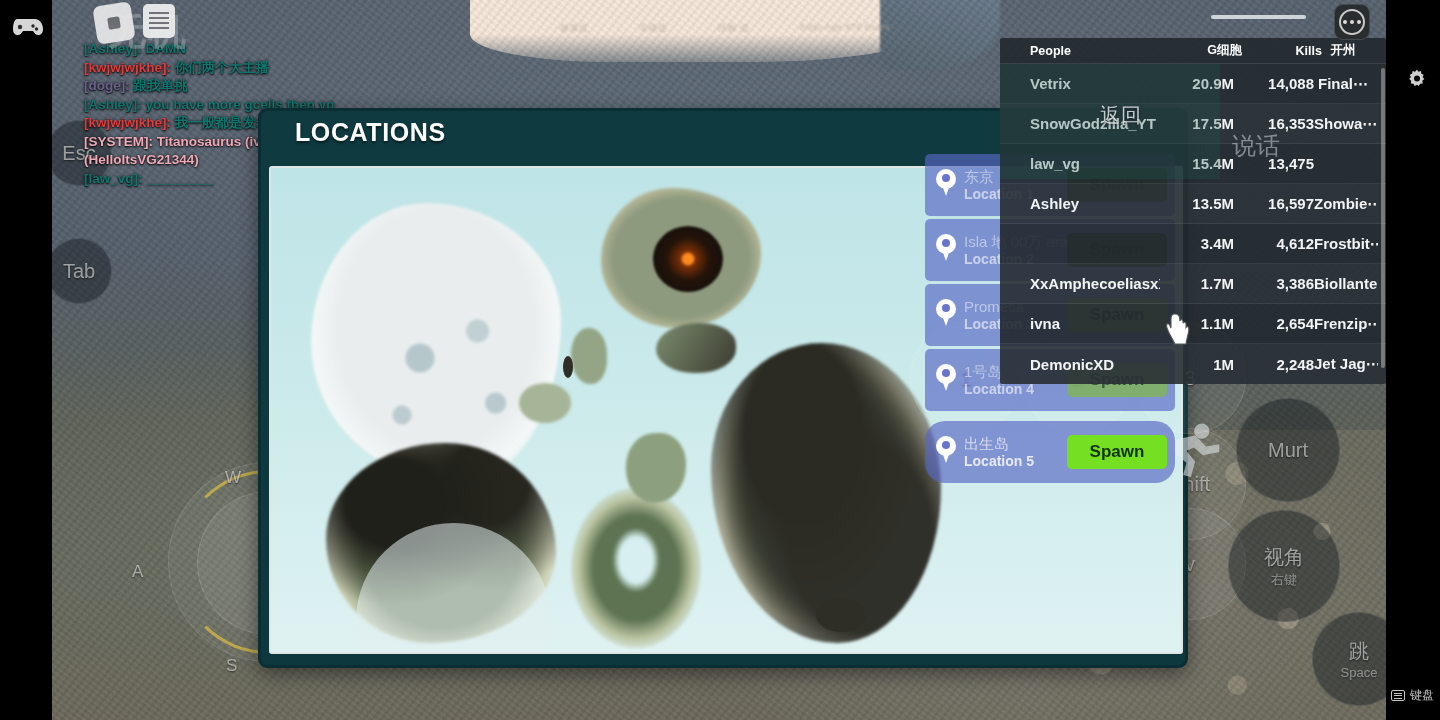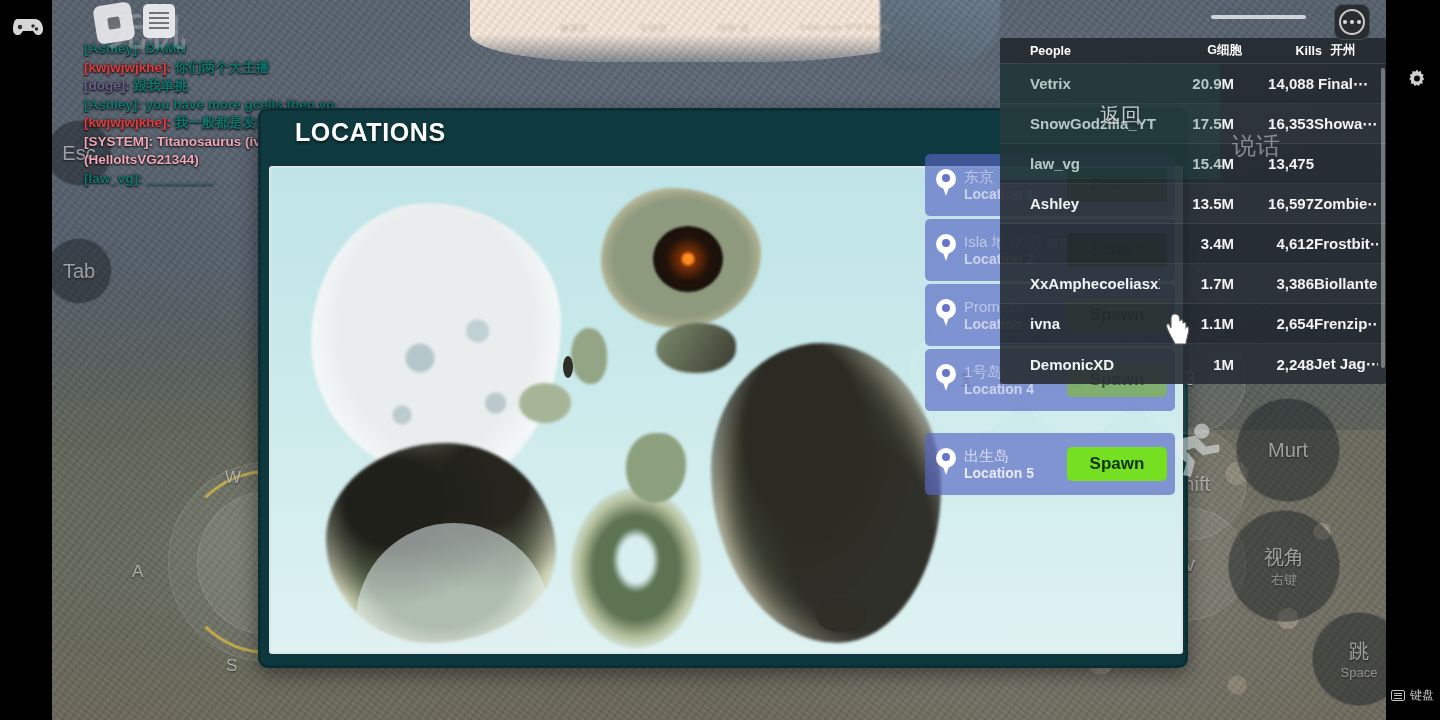--- a/index.html
+++ b/index.html
@@ -378,21 +378,21 @@
     <div class="spawn-row">
       <div class="pin">
           <i></i>
         </div>
       <div class="spawn-names">
         <div class="spawn-cn">1号岛</div>
         <div class="spawn-en">Location 4</div>
       </div>
       <div class="spawn-btn sb-mid">Spawn</div>
     </div>
-    <div class="spawn-row" style="margin-top:22px;">
+    <div class="spawn-row" style="margin-top:10px;border-radius:20px;">
       <div class="pin">
           <i></i>
         </div>
       <div class="spawn-names">
         <div class="spawn-cn" style="opacity:1;">出生岛</div>
         <div class="spawn-en" style="opacity:1;">Location 5</div>
       </div>
       <div class="spawn-btn sb-bright">Spawn</div>
     </div>
   </div>

